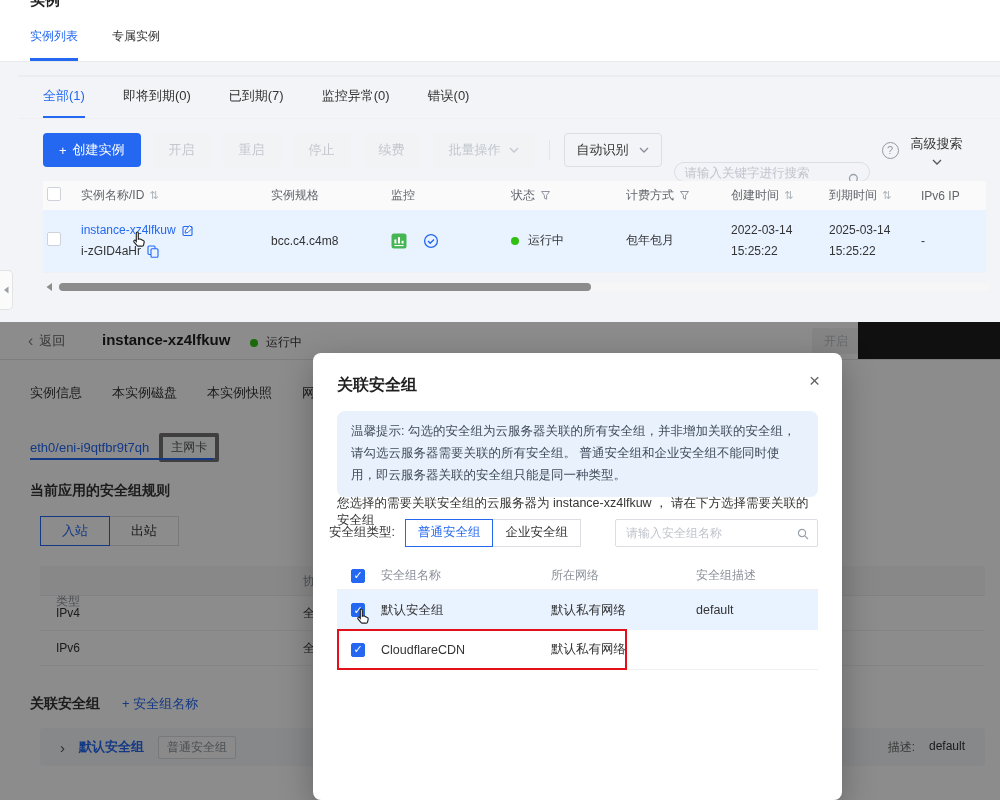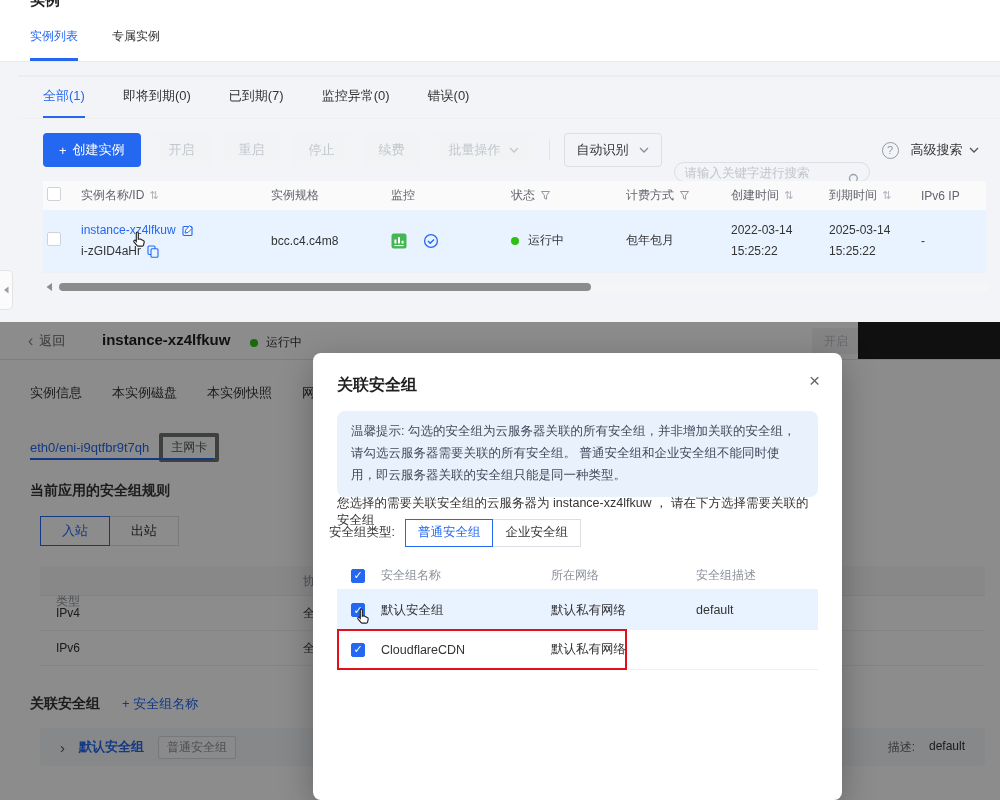--- a/index.html
+++ b/index.html
@@ -26,21 +26,21 @@
   .btn-primary { background:#2468f2; color:#fff; gap:6px; }
   .btn-gray { background:#f2f3f5; color:#c2c6ce; }
   .btn-batch { background:#f2f3f5; color:#c2c6ce; gap:8px; }
   .vsep { width:1px; height:20px; background:#e3e4e8; margin:0 2px; }
   .select-box { height:34px; display:flex; align-items:center; gap:10px; padding:0 12px; border:1px solid #dcdee3; border-radius:4px; font-size:13px; color:#333; cursor:pointer; }
   .search-box { position:relative; width:196px; height:20px; border:1px solid #dcdee3; border-radius:12px;margin-top:43px; }
   .search-box input { width:100%; height:100%; border:none; outline:none; padding:0 30px 0 10px; font-size:12.5px; color:#333; background:transparent; }
   .search-box input::placeholder { color:#c0c4cc; }
   .search-box .mag { position:absolute; right:8px; top:10px; }
   .help-circle { width:17px; height:17px; border:1px solid #9299a3; border-radius:50%; color:#9299a3; font-size:11px; display:flex; align-items:center; justify-content:center; cursor:pointer; }
-  .advanced { display:flex; align-items:center; gap:6px; font-size:13px; color:#333; cursor:pointer; }
+  .advanced { display:flex; align-items:center; gap:6px; font-size:13px; color:#333; cursor:pointer;flex-direction:column; }
 
   table.list { position:absolute; top:105px; left:24px; right:14px; width:calc(100% - 38px); border-collapse:collapse; table-layout:fixed; }
   table.list th { height:29px; background:#fafafa; font-size:12px; font-weight:400; color:#63666e; text-align:left; padding:0 4px; }
   table.list td { height:62px; background:#e9f2ff; font-size:12px; color:#333; padding:0 4px; border-bottom:1px solid #eef0f3; }
   .th-inner { display:flex; align-items:center; gap:5px; }
   .sort-glyph { font-size:11px; color:#aeb3bb; }
   .cell-line { display:flex; align-items:center; gap:6px; }
   .cell-line + .cell-line { margin-top:7px; }
   .link { color:#2468f2; cursor:pointer; text-decoration:none; }
   .cb { width:14px; height:14px; border:1px solid #cfd3d9; border-radius:2px; background:#fff; display:inline-flex; align-items:center; justify-content:center; cursor:pointer; }
@@ -393,20 +393,27 @@
   <div class="m-title">关联安全组</div>
   <div class="m-close">×</div>
 
   <div class="m-tip">温馨提示: 勾选的安全组为云服务器关联的所有安全组，并非增加关联的安全组，请勾选云服务器需要关联的所有安全组。 普通安全组和企业安全组不能同时使用，即云服务器关联的安全组只能是同一种类型。</div>
   <div class="m-instr">您选择的需要关联安全组的云服务器为 instance-xz4lfkuw ， 请在下方选择需要关联的安全组</div>
 
   <div class="m-type-row">
     <span class="m-type-label">安全组类型:</span>
     <div class="tg-btn active">普通安全组</div>
     <div class="tg-btn">企业安全组</div>
+    <div class="m-search">
+      <input placeholder="请输入安全组名称" style="">
+      <svg class="mag" width="12" height="12" viewBox="0 0 12 12">
+          <circle cx="5" cy="5" r="3.6" fill="none" stroke="#98a0aa" stroke-width="1.2"></circle>
+          <line x1="7.8" y1="7.8" x2="11" y2="11" stroke="#98a0aa" stroke-width="1.2"></line>
+        </svg>
+    </div>
   </div>
 
   <div class="sg-table">
     <div class="sg-row sg-head">
       <span class="cbcell"><span class="cb checked">✓</span></span>
       <span>安全组名称</span>
       <span>所在网络</span>
       <span>安全组描述</span>
     </div>
     <div class="sg-row sg-r hl">

